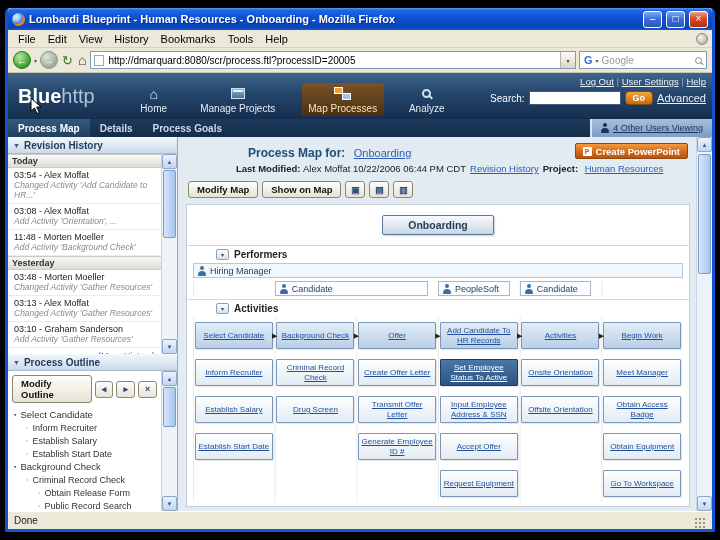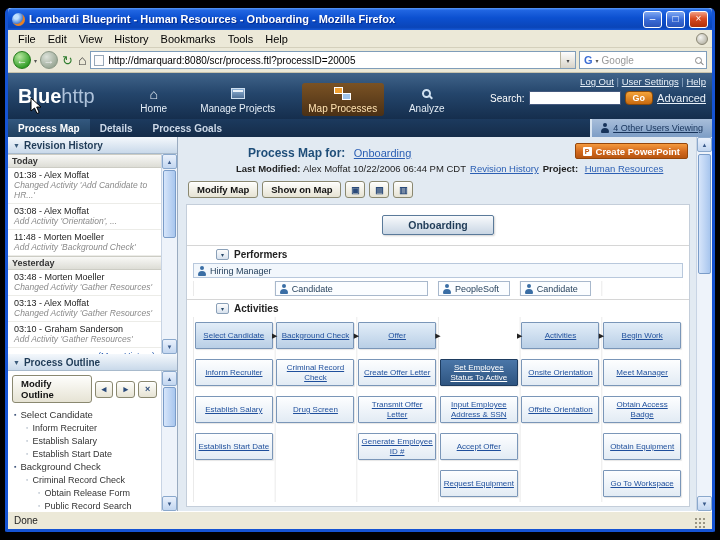--- a/index.html
+++ b/index.html
@@ -290,21 +290,21 @@
   <div class="content">
 
     <div class="sidebar">
       <div class="sec-hdr">
         <span class="sec-tri">▼</span>
         <span>Revision History</span>
       </div>
       <div class="panel rev-panel">
         <div class="group-hdr">Today</div>
         <div class="rev-entry">
-          <div class="rev-line1">01:38 - Alex Moffat</div>
+          <div class="rev-line1">03:54 - Alex Moffat</div>
           <div class="rev-line2">Changed Activity 'Add Candidate to HR...'</div>
         </div>
         <div class="rev-entry">
           <div class="rev-line1">03:08 - Alex Moffat</div>
           <div class="rev-line2">Add Activity 'Orientation', ...</div>
         </div>
         <div class="rev-entry">
           <div class="rev-line1">11:48 - Morten Moeller</div>
           <div class="rev-line2">Add Activity 'Background Check'</div>
         </div>
@@ -459,20 +459,21 @@
             <div class="cell milestone">
                 <span class="flow-arr">▶</span>
                 <div class="act-box">Background Check</div>
               </div>
             <div class="cell milestone">
                 <span class="flow-arr">▶</span>
                 <div class="act-box">Offer</div>
               </div>
             <div class="cell milestone">
                 <span class="flow-arr">▶</span>
+                <div class="act-box">Add Candidate To HR Records</div>
               </div>
             <div class="cell milestone">
                 <span class="flow-arr">▶</span>
                 <div class="act-box">Activities</div>
               </div>
             <div class="cell milestone">
                 <span class="flow-arr">▶</span>
                 <div class="act-box">Begin Work</div>
               </div>
 

